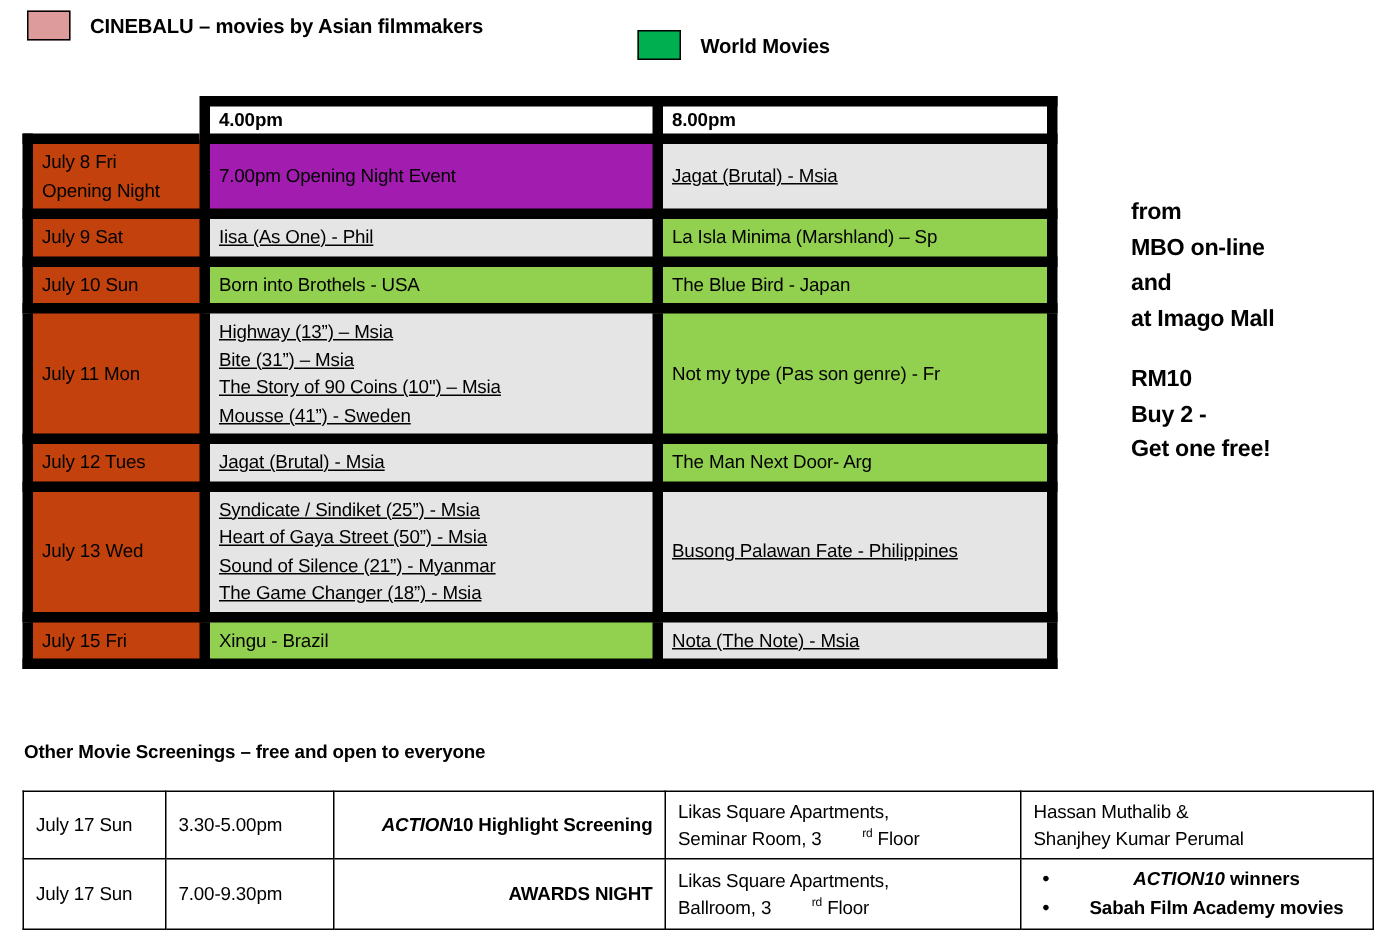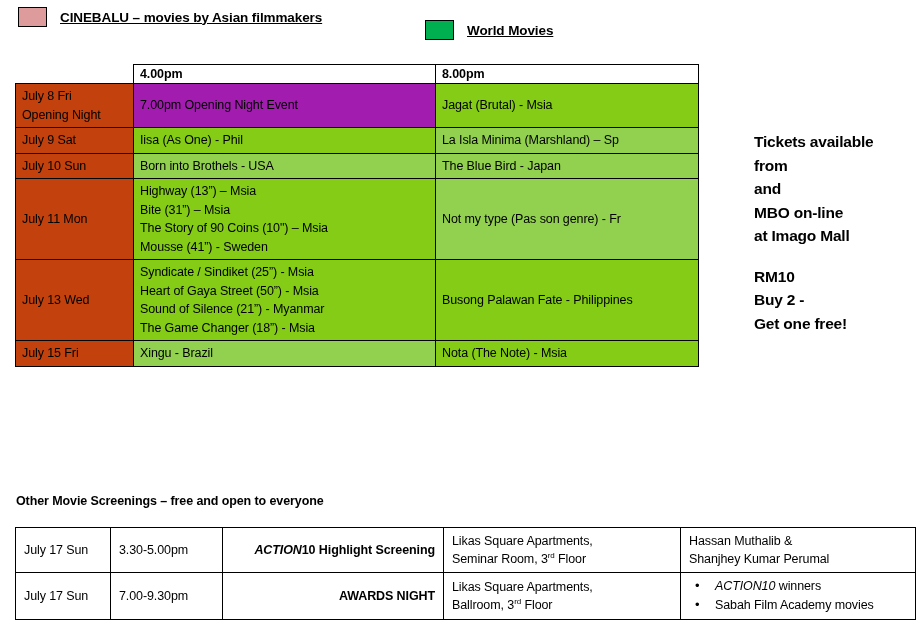--- a/index.html
+++ b/index.html
@@ -18,45 +18,44 @@
   .legend-item.cinebalu{left:18px;top:7px;}
   .legend-item.world{left:425px;top:20px;}
   .swatch{
     width:29px;height:20px;border:1px solid #000;box-sizing:border-box;
   }
   .swatch.pink{background:#de9b9b;}
   .swatch.green{background:#00b050;}
   .legend-label{
     margin-left:13px;font-size:13.5px;font-weight:bold;white-space:nowrap;
     letter-spacing:-0.1px;
-    text-decoration:underline;
   }
 
   
   .sched{
     position:absolute;left:15px;top:64px;
     width:683px;
     border-collapse:collapse;
     table-layout:fixed;
   }
   .sched td,.sched th{
-    border:1px solid #000000;
+    border:7px solid #000000;
     padding:3px 6px;
     font-size:12.5px;
     text-align:left;
     vertical-align:middle;
     font-weight:normal;
     letter-spacing:-0.1px;
   }
   .sched col.c-day{width:118px;}
   .sched col.c-four{width:302px;}
   .sched col.c-eight{width:263px;}
   .sched thead th{font-weight:bold;font-size:12.5px;padding:2px 6px;}
   .sched thead th.blank{border-top:none;border-left:none;border-bottom:none;}
-  .cell-pink{background:#84cc16;}
+  .cell-pink{background:#e5e5e5;text-decoration:underline;}
   .cell-green{background:#92d050;}
   .cell-white{background:#a21caf;}
   .day-cell{background:#c2410c;}
   .multi{line-height:1.48;}
   .multi div{white-space:nowrap;}
 
   
   .info{
     position:absolute;left:754px;top:130px;width:165px;
     font-size:15.5px;font-weight:bold;line-height:1.52;
@@ -90,26 +89,26 @@
   .other col.o-time{width:112px;}
   .other col.o-event{width:221px;}
   .other col.o-venue{width:237px;}
   .other col.o-who{width:235px;}
   .other .twoline{line-height:1.45;}
   .other .twoline div{white-space:nowrap;}
   .bold{font-weight:bold;text-align:right;}
   .ital{font-style:italic;}
   .bulleted{list-style:none;margin:0;padding:0;line-height:1.5;}
   .bulleted li{
-    position:relative;padding-left:26px;font-weight:normal;white-space:nowrap;
+    position:relative;padding-left:26px;font-weight:bold;white-space:nowrap;text-align:center;
   }
   .bulleted li::before{
     content:"\2022";position:absolute;left:6px;top:-1px;font-size:13px;
   }
-  sup{font-size:8px;vertical-align:super;}
+  sup{font-size:8px;vertical-align:super;padding-left:27px;}
 </style>
 </head>
 <body>
 
 <div class="legend">
   <div class="legend-item cinebalu">
     <span class="swatch pink"></span>
     <span class="legend-label">CINEBALU – movies by Asian filmmakers</span>
   </div>
   <div class="legend-item world">
@@ -175,20 +174,31 @@
           <div>Bite (31”) – Msia</div>
           <div>The Story of 90 Coins (10") – Msia</div>
           <div>Mousse (41”) - Sweden</div>
         </td>
         <td class="cell-green multi">
           <div>Not my type (Pas son genre) - Fr</div>
         </td>
       </tr>
       <tr>
         <td class="day-cell multi">
+          <div>July 12  Tues</div>
+        </td>
+        <td class="cell-pink multi">
+          <div>Jagat (Brutal) - Msia</div>
+        </td>
+        <td class="cell-green multi">
+          <div>The Man Next Door- Arg</div>
+        </td>
+      </tr>
+      <tr>
+        <td class="day-cell multi">
           <div>July 13  Wed</div>
         </td>
         <td class="cell-pink multi">
           <div>Syndicate / Sindiket (25”) - Msia</div>
           <div>Heart of Gaya Street (50”) - Msia</div>
           <div>Sound of Silence (21”) - Myanmar</div>
           <div>The Game Changer (18”) - Msia</div>
         </td>
         <td class="cell-pink multi">
           <div>Busong  Palawan Fate - Philippines</div>
@@ -202,24 +212,23 @@
           <div>Xingu - Brazil</div>
         </td>
         <td class="cell-pink multi">
           <div>Nota (The Note) - Msia</div>
         </td>
       </tr>
     </tbody>
 </table>
 
 <div class="info">
-  <div>Tickets available</div>
   <div>from</div>
+  <div>MBO on-line</div>
   <div>and</div>
-  <div>MBO on-line</div>
   <div>at Imago Mall</div>
   <div class="gap"></div>
   <div>RM10</div>
   <div>Buy 2 -</div>
   <div>Get one free!</div>
 </div>
 
 <div class="other-head">Other Movie Screenings – free and open to everyone</div>
 
 <table class="other">

